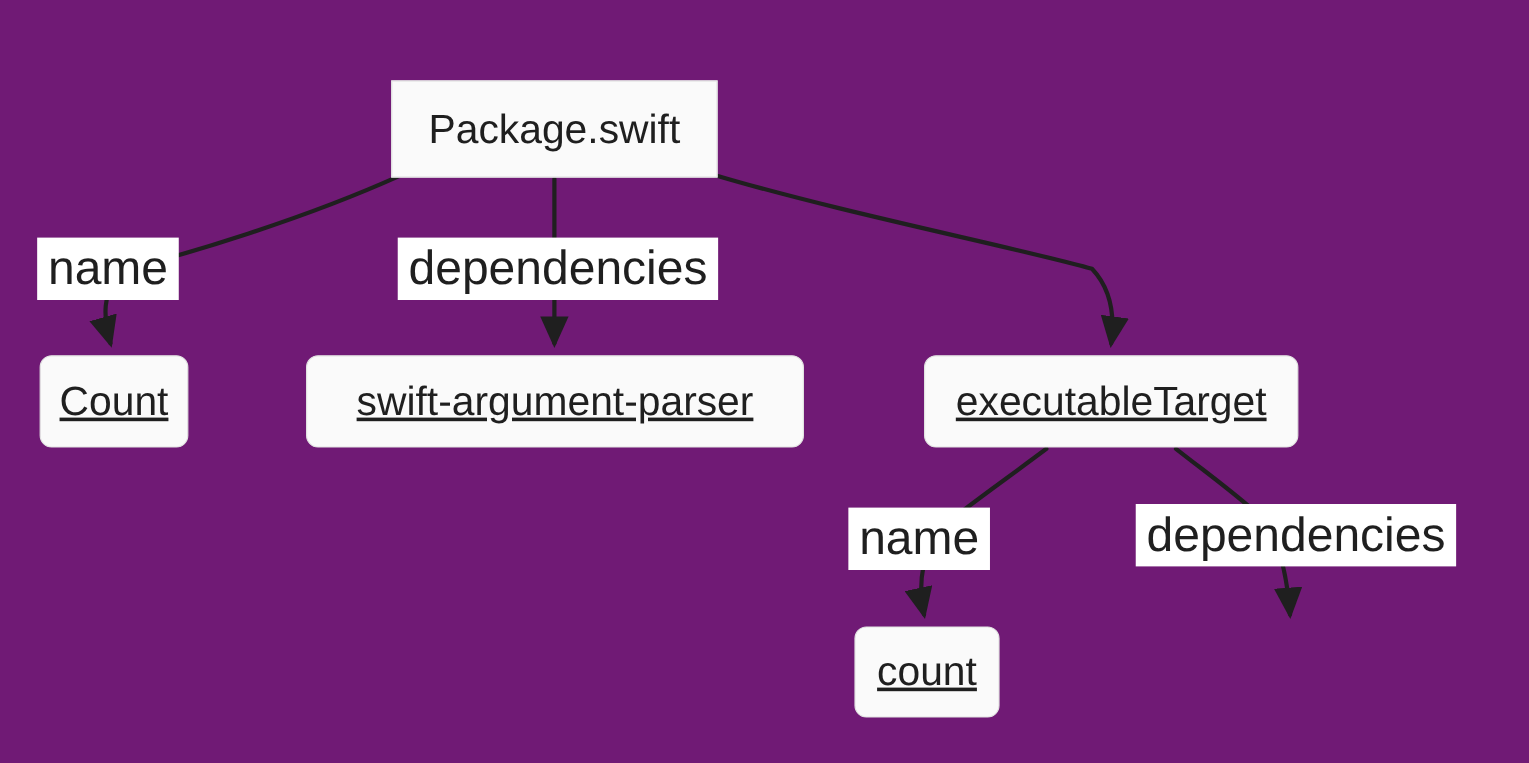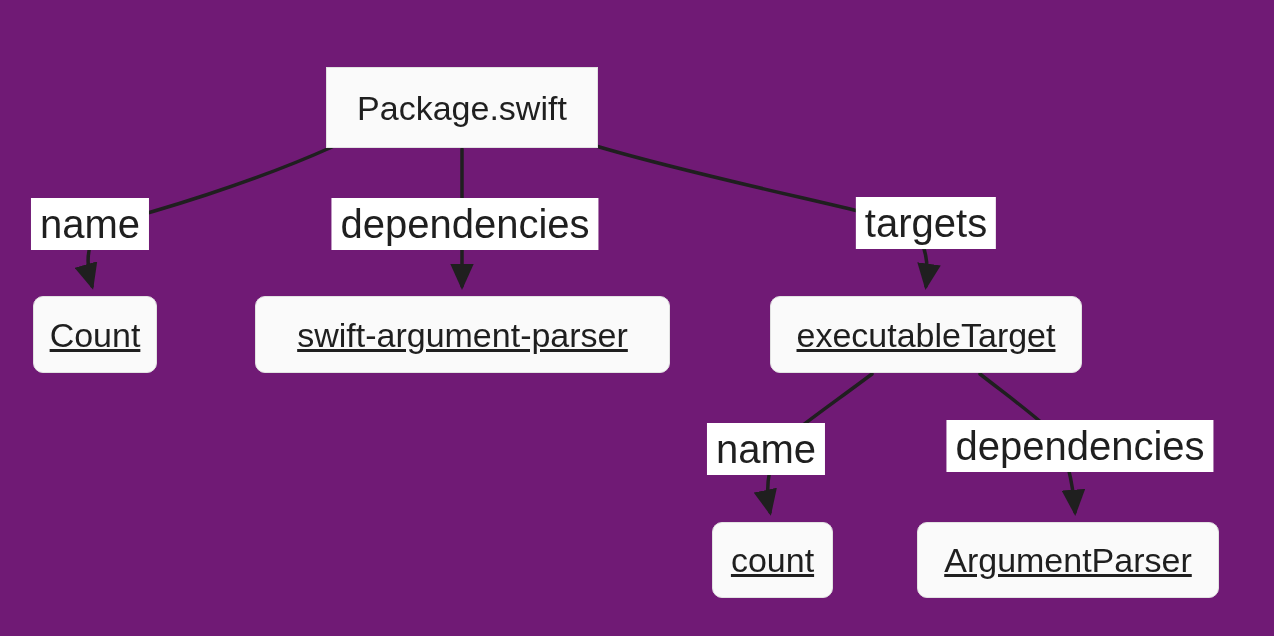--- a/index.html
+++ b/index.html
@@ -73,25 +73,23 @@
   <div class="node rect" style="left:326px; top:67px; width:272px; height:81px;">Package.swift</div>
 
   <div class="node rounded" style="left:33px; top:296px; width:124px; height:77px;">Count</div>
 
   <div class="node rounded" style="left:255px; top:296px; width:415px; height:77px;">swift-argument-parser</div>
 
   <div class="node rounded" style="left:770px; top:296px; width:312px; height:77px;">executableTarget</div>
 
   <div class="node rounded" style="left:712px; top:522px; width:121px; height:76px;">count</div>
 
-  <div class="node rounded" style="left:917px; top:522px; width:302px; height:76px;">ArgumentParser</div>
 
   <div class="edge-label" style="left:90px; top:224px;">name</div>
 
   <div class="edge-label" style="left:465px; top:224px;">dependencies</div>
 
-  <div class="edge-label" style="left:926px; top:223px;">targets</div>
 
   <div class="edge-label" style="left:766px; top:449px;">name</div>
 
   <div class="edge-label" style="left:1080px; top:446px;">dependencies</div>
 
 </div>
 
 </body></html>

